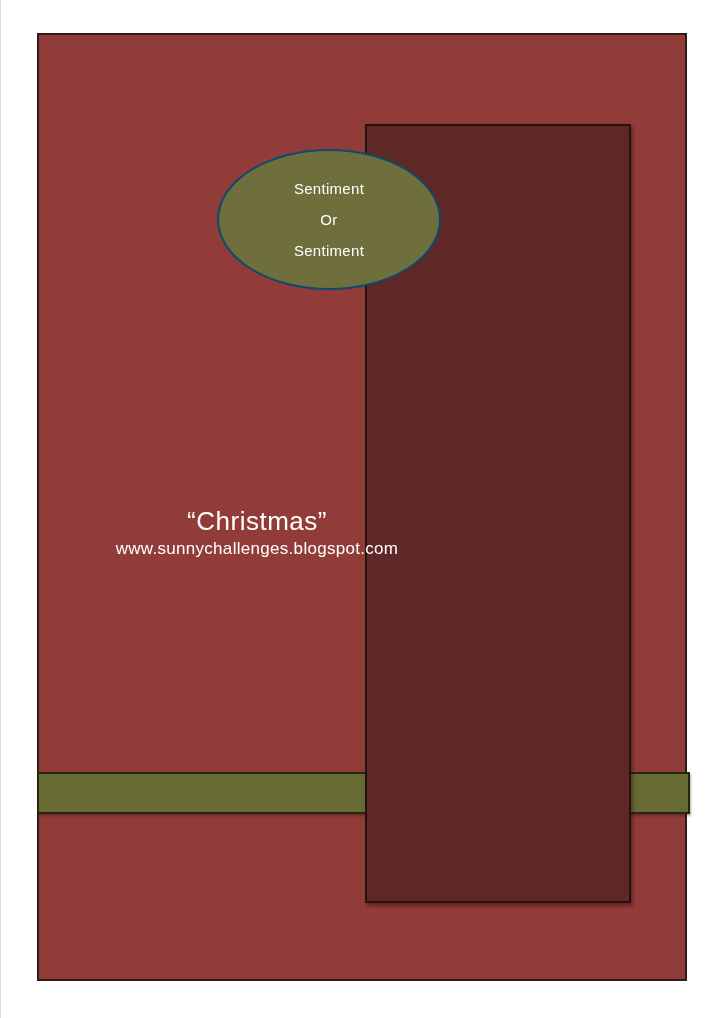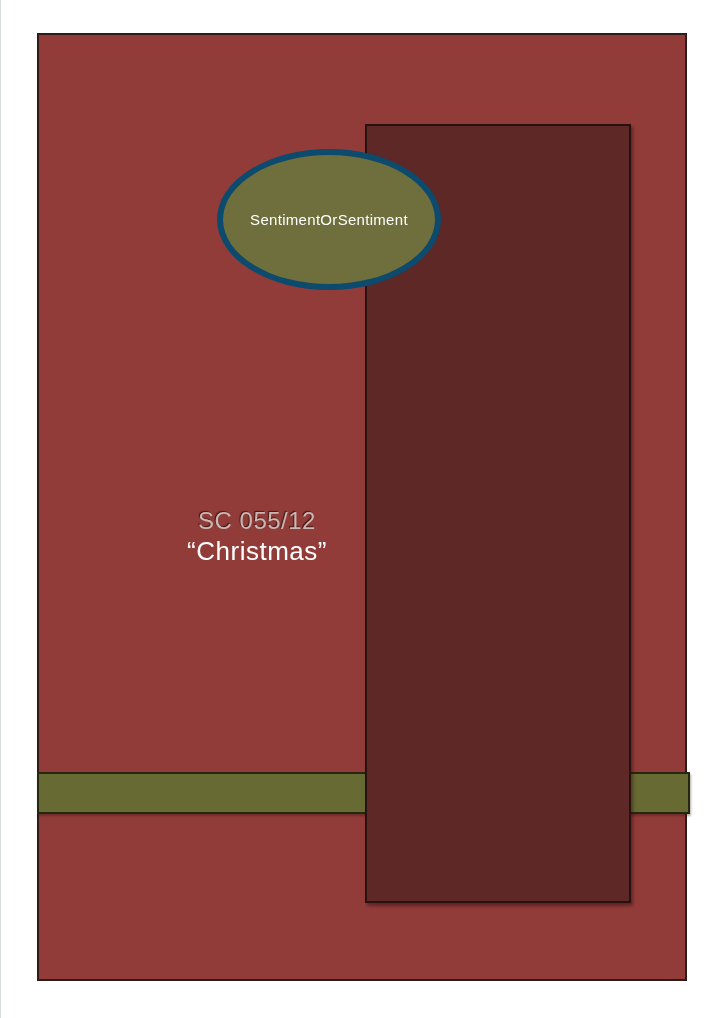--- a/index.html
+++ b/index.html
@@ -49,25 +49,25 @@
     box-sizing: border-box;
     box-shadow: 2px 3px 3px rgba(40, 12, 10, 0.45);
   }
   .sentiment-ellipse {
     position: absolute;
     left: 216px;
     top: 149px;
     width: 224px;
     height: 141px;
     background: #6e6f3c;
-    border: 6px solid #0c4a6e;
+    border: 2px solid #0c4a6e;
     border-radius: 50%;
     box-sizing: border-box;
     display: flex;
-    flex-direction: row;
+    flex-direction: column;
     align-items: center;
     justify-content: center;
     row-gap: 13px;
   }
   .sentiment-ellipse .ellipse-line {
     color: #ffffff;
     font-size: 15px;
     line-height: 18px;
     letter-spacing: 0.3px;
   }
@@ -109,17 +109,17 @@
 
   <div class="dark-panel"></div>
 
   <div class="sentiment-ellipse">
     <span class="ellipse-line">Sentiment</span>
     <span class="ellipse-line">Or</span>
     <span class="ellipse-line">Sentiment</span>
   </div>
 
   <div class="title-block">
-    <div class="challenge-code">SC 055/12</div>
     <div class="challenge-theme">“Christmas”</div>
+    <div class="challenge-url">www.sunnychallenges.blogspot.com</div>
   </div>
 
 </div>
 
 </body></html>

